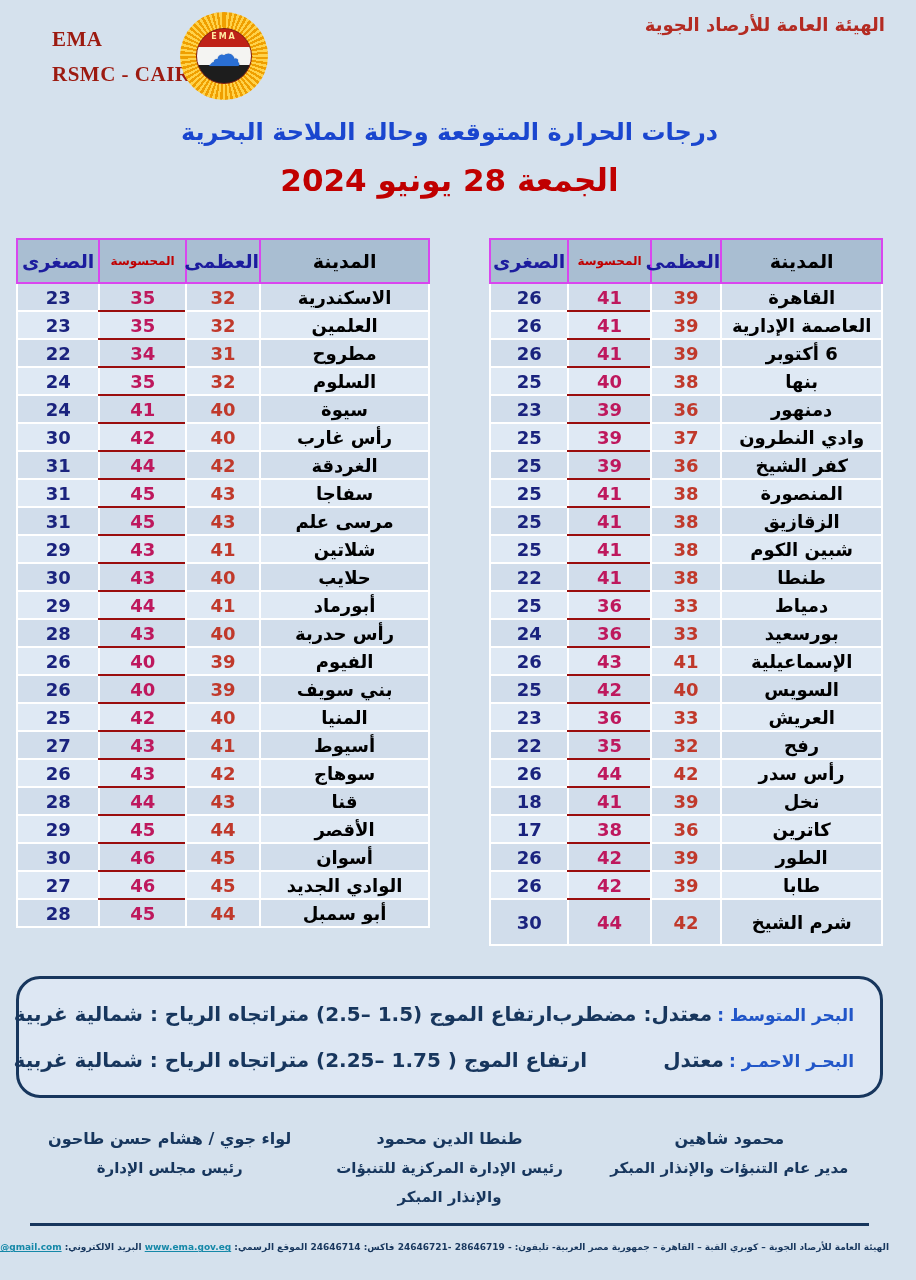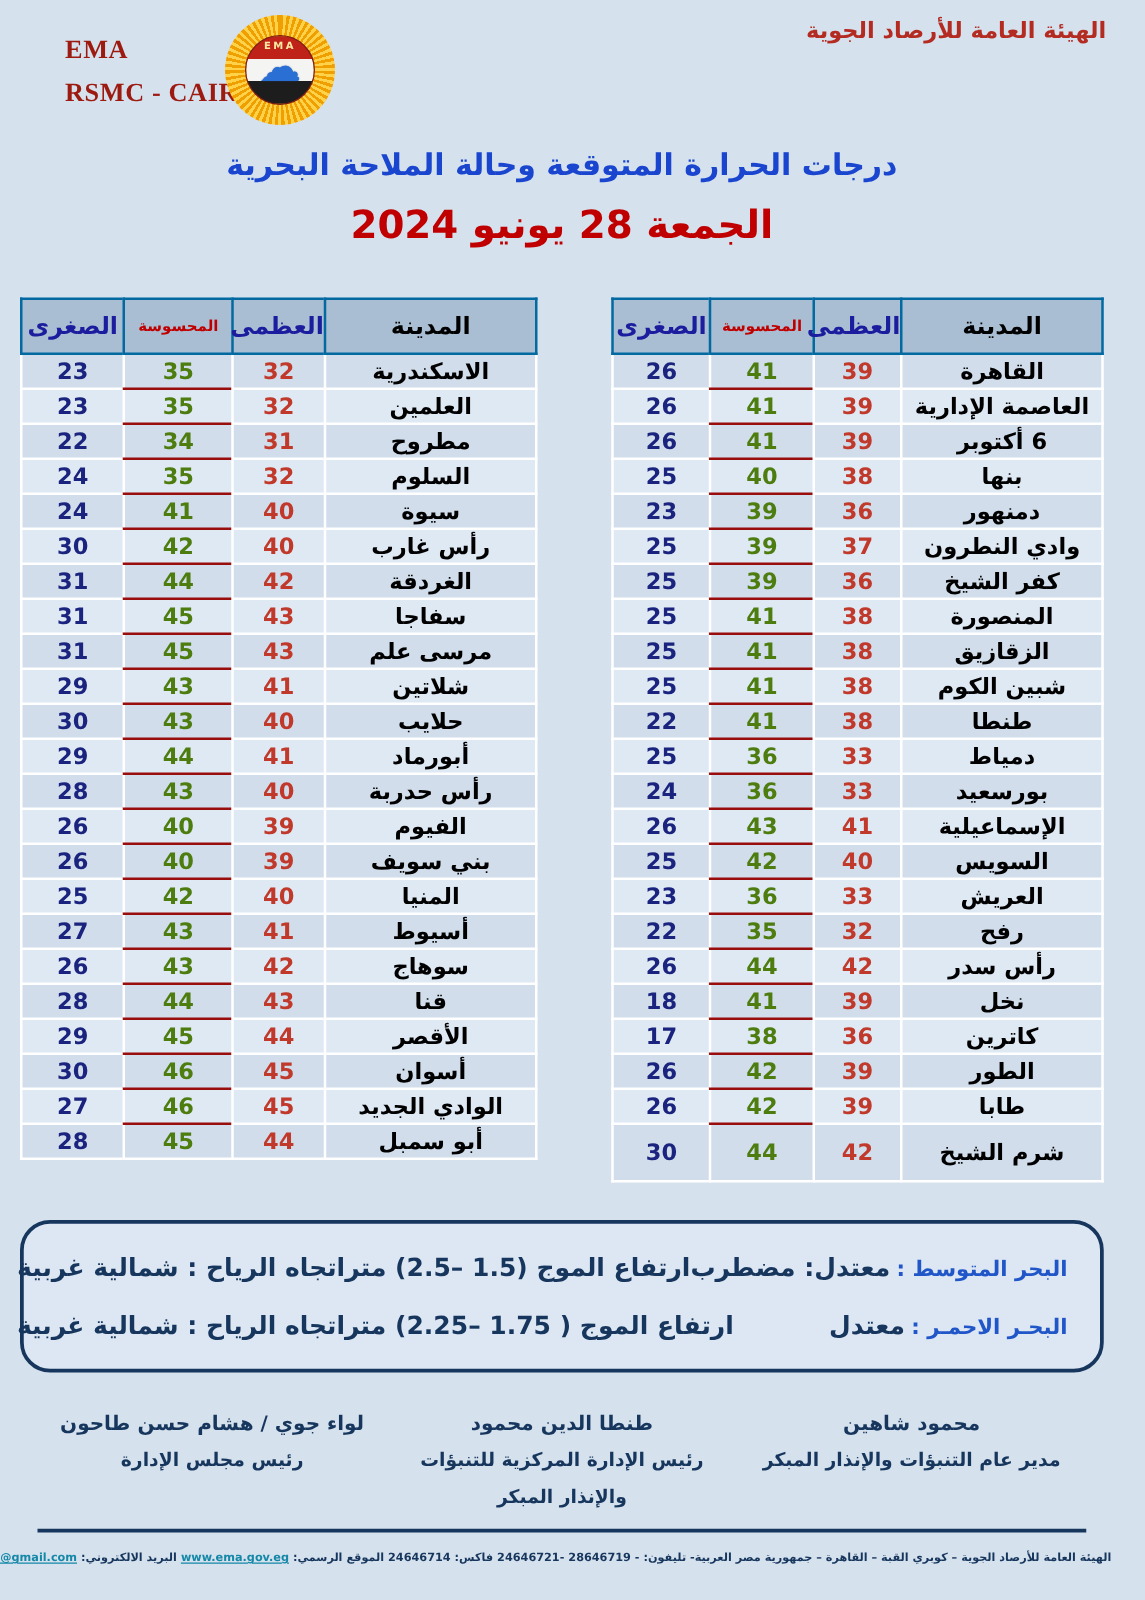--- a/index.html
+++ b/index.html
@@ -47,37 +47,37 @@
   .title { text-align:center; color:#1a46cf; font-weight:bold; font-size:24px; margin-top:14px; direction:rtl; }
   .date  { text-align:center; color:#c00000; font-weight:bold; font-size:31px; margin-top:16px; direction:rtl; }
 
   
   .tables { display:flex; direction:rtl; justify-content:space-between; padding:0 16px; margin-top:40px; align-items:flex-start; }
   table { border-collapse:collapse; direction:rtl; table-layout:fixed; border:1px solid #9db0c4; }
   .table-east { width:394px; }
   .table-west { width:414px; }
   th {
     background:#a9bed2; height:44px; font-size:19px; font-weight:bold;
-    border:2px solid #0369a1; text-align:center;
+    border:2px solid #d946ef; text-align:center;
   }
   td {
     height:28px; text-align:center; font-weight:bold; font-size:18px;
     border:2px solid #fff; background:#d9e4f0;
   }
   tbody tr:nth-child(odd)  td { background:#d1ddeb; }
   tbody tr:nth-child(even) td { background:#dfe9f4; }
   th.col-city { color:#000; width:41%; }
   th.col-max  { color:#1c1c9e; width:18%; }
   th.col-feels{ color:#c00000; width:21%; font-size:12px; }
   th.col-min  { color:#1c1c9e; width:20%; }
   td.col-city { color:#000; }
   td.col-max  { color:#c0392b; }
   td.col-min  { color:#1a237e; }
   tbody td.col-feels {
-    background:#ce1010; color:#4d7c0f;
+    background:#ce1010; color:#be185d;
     border-top-color:#9a0d0d; border-bottom-color:#9a0d0d;
   }
   tbody tr:first-child td.col-feels { border-top-color:#fff; }
   tbody tr:last-child  td.col-feels { border-bottom-color:#fff; }
   .table-east tbody tr:last-child td { height:46px; }
 
   
   .sea-box {
     margin:30px 16px 0; border:3px solid #17365d; border-radius:24px;
     background:#dde7f3; padding:12px 24px; direction:rtl;

